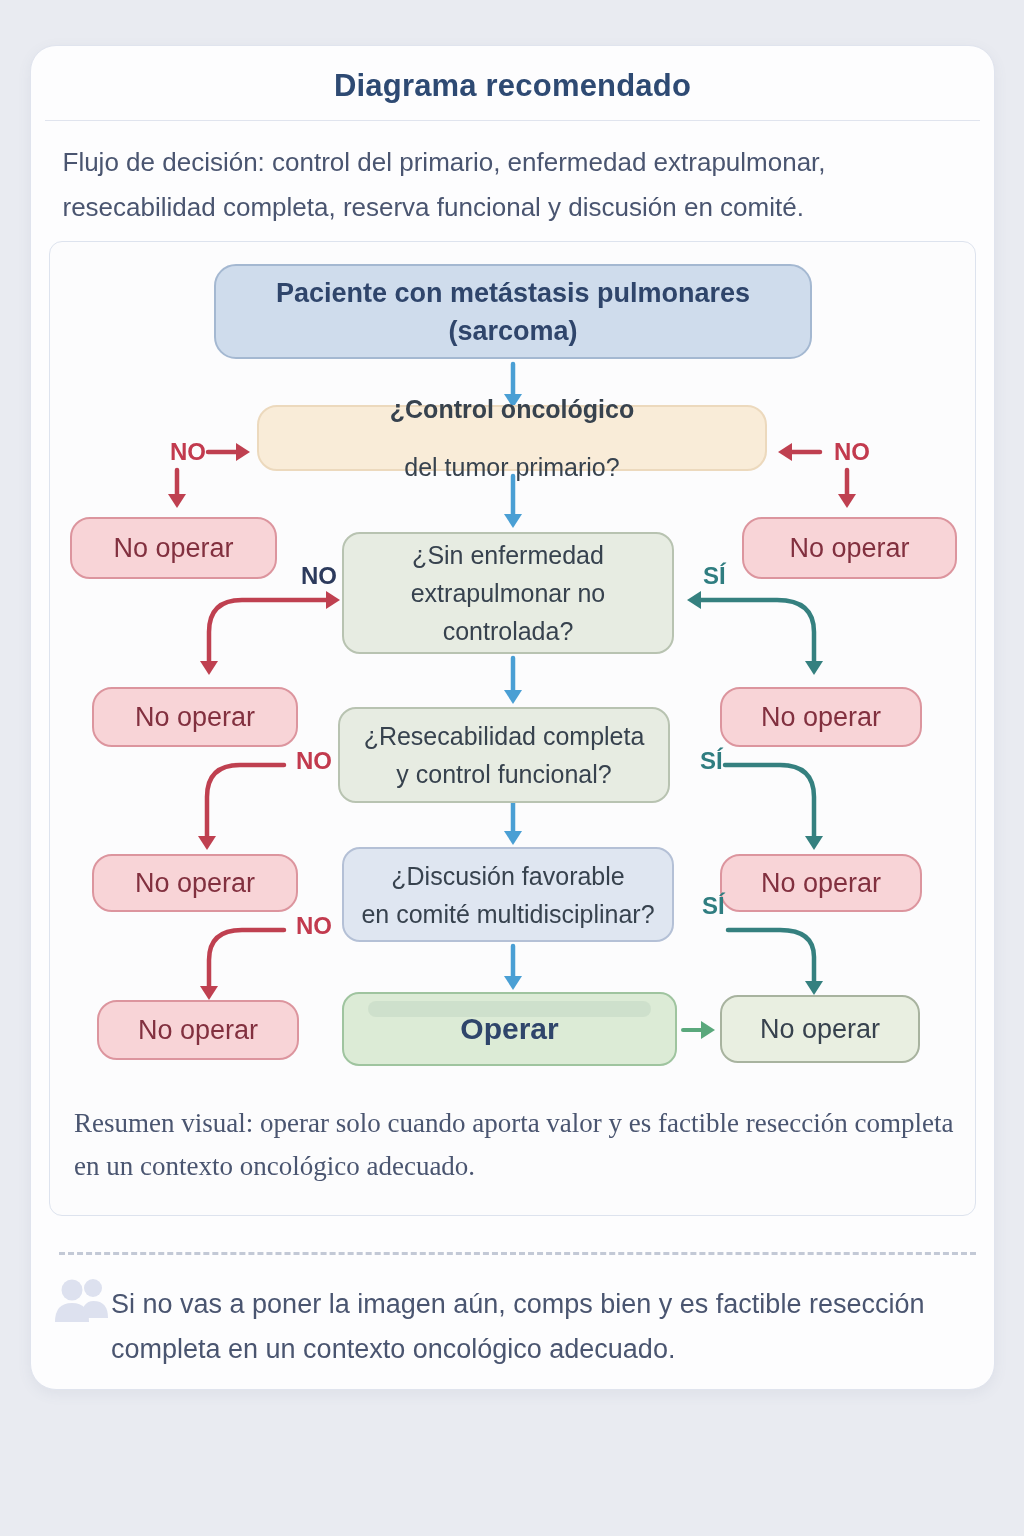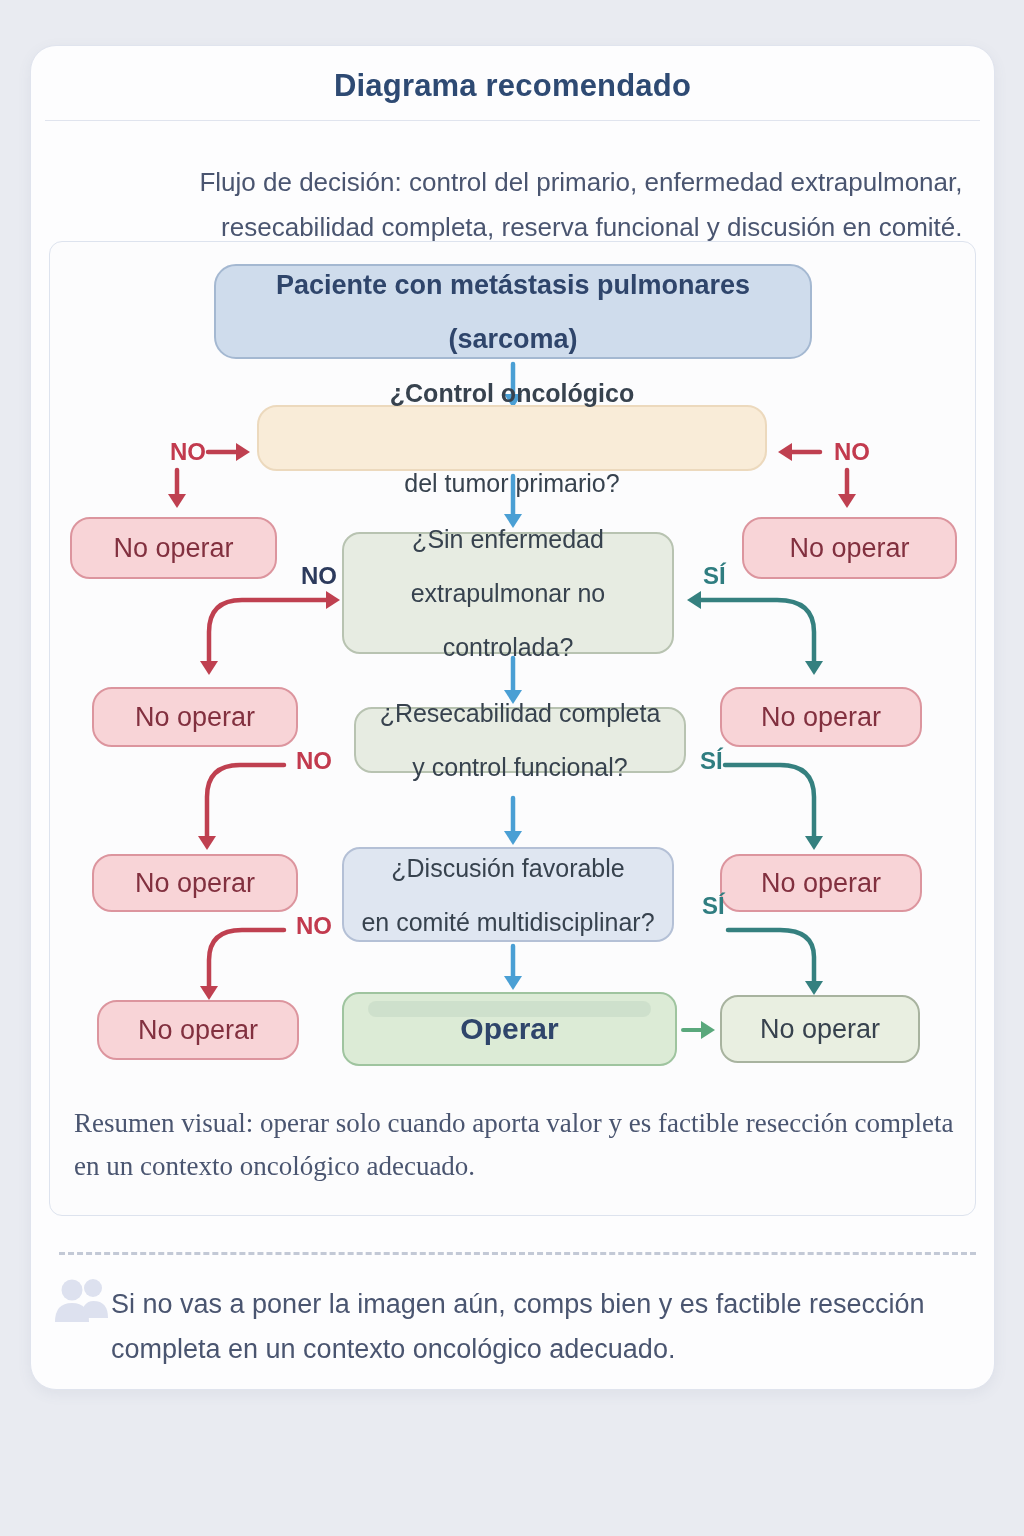--- a/index.html
+++ b/index.html
@@ -20,51 +20,51 @@
     position:absolute; top:22px; left:0; width:100%;
     text-align:center; font-size:31px; font-weight:bold;
     color:var(--title,#2e4a73); letter-spacing:.2px;
   }
   .title-divider {
     position:absolute; top:74px; left:14px; right:14px;
     border-top:1px solid var(--card-border,#e0e4ee);
   }
   .subtitle {
     position:absolute; top:94px; left:50%; transform:translateX(-50%);
-    width:900px; text-align:right;
-    font-size:26px; line-height:45px; color:var(--body-text,#4a5570);margin-top:20px;
+    width:900px; text-align:left;
+    font-size:26px; line-height:45px; color:var(--body-text,#4a5570);
   }
   .panel {
     position:absolute; left:18px; top:195px; width:927px; height:975px;
     background:#fcfcfd;
     border:1px solid var(--panel-border,#dde3ee);
     border-radius:13px;
   }
   .panel svg.arrows { position:absolute; left:0; top:0; width:927px; height:975px; pointer-events:none; }
 
-  .node { position:absolute; display:flex; flex-direction:column; align-items:center; justify-content:center; text-align:left;gap:16px; }
+  .node { position:absolute; display:flex; flex-direction:column; align-items:center; justify-content:center; text-align:left; }
   .start {
     left:164px; top:22px; width:598px; height:95px;
     background:var(--start-bg,#cfdcec); border:2px solid var(--start-border,#a4b8d1);
     border-radius:22px; color:var(--navy-text,#2f456b);
     font-size:27px; font-weight:bold; line-height:38px;
   }
   .q1 {
     left:207px; top:163px; width:510px; height:66px;
     background:var(--q1-bg,#f9ecd8); border:2px solid var(--q1-border,#ecd9bd);
     border-radius:20px; color:var(--dark-text,#37424e); font-size:25px;
     flex-direction:column;
   }
   .q1 .b { font-weight:bold; }
   .qgreen {
     background:var(--qgreen-bg,#e7ece2); border:2px solid var(--qgreen-border,#b8c3b1);
     border-radius:18px; color:var(--dark-text,#37424e); font-size:25px; line-height:38px;
   }
   .q2 { left:292px; top:290px; width:332px; height:122px; }
-  .q3 { left:304px; top:465px; width:332px; height:66px; }
+  .q3 { left:288px; top:465px; width:332px; height:96px; }
   .q4 {
     left:292px; top:605px; width:332px; height:95px;
     background:var(--qblue-bg,#dfe6f1); border:2px solid var(--qblue-border,#b4c0d6);
     border-radius:18px; color:var(--dark-text,#37424e); font-size:25px; line-height:38px;
   }
   .operar {
     left:292px; top:750px; width:335px; height:74px;
     background:var(--operar-bg,#dcebd6); border:2.5px solid var(--operar-border,#9fc49f);
     border-radius:17px; color:var(--navy-text,#2f456b);
     font-size:30px; font-weight:bold; overflow:hidden;

